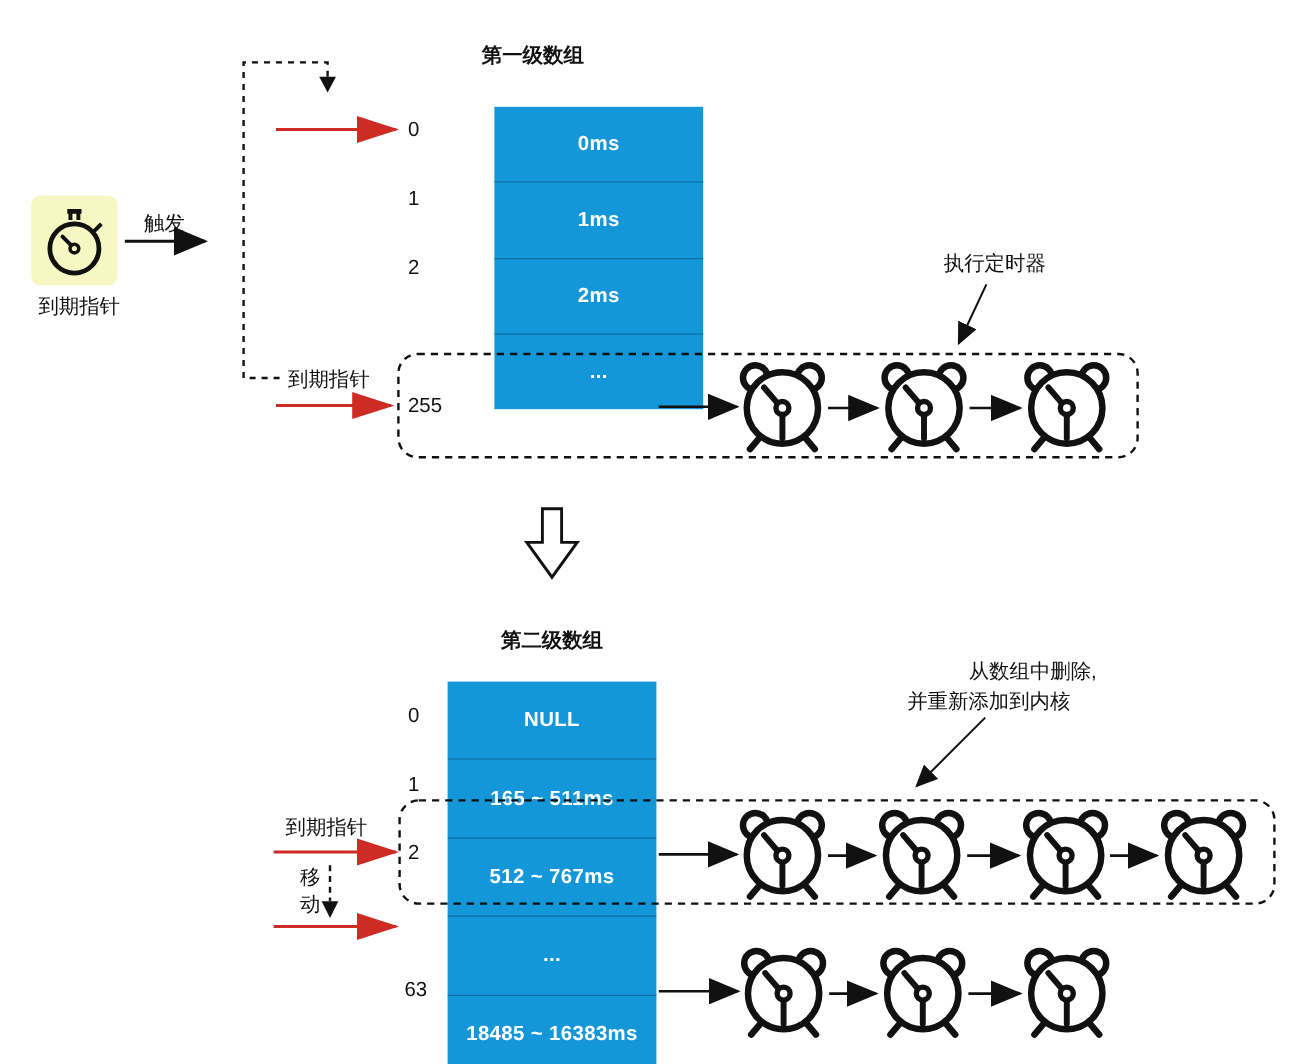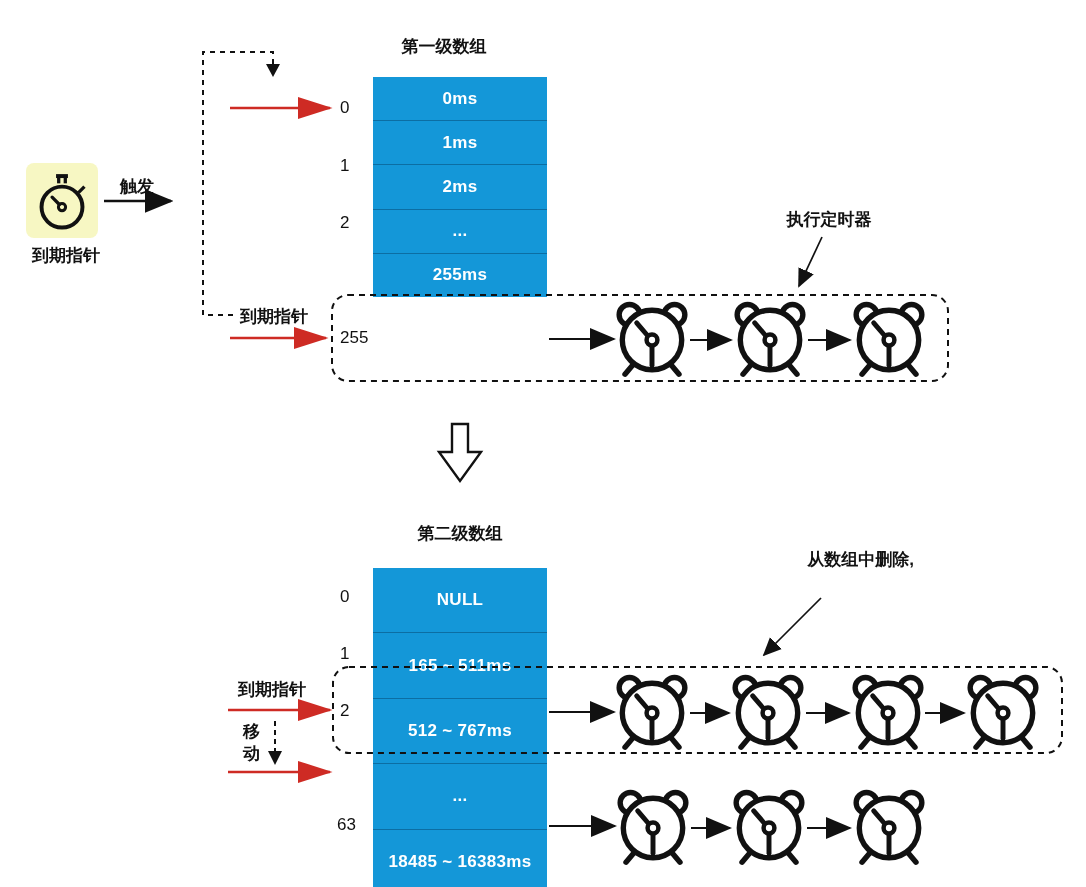--- a/index.html
+++ b/index.html
@@ -5,49 +5,48 @@
   html,body{margin:0;padding:0;background:#fff;}
   .stage{
     position:relative;width:1086px;height:887px;background:#ffffff;overflow:hidden;
     font-family:"Liberation Sans","DejaVu Sans",sans-serif;color:#111;
   }
   .gfx{position:absolute;left:0;top:0;z-index:2;pointer-events:none;}
   .array{
     position:absolute;left:373px;width:174px;display:flex;flex-direction:column;
     background:#1497D8;z-index:1;
   }
-  #array1{top:77px;height:220px;}
+  #array1{top:89px;height:252px;margin-left:39px;}
   #array2{top:568px;height:326px;}
   .cell{
     flex:1;display:flex;align-items:center;justify-content:center;
     color:#fff;font-size:17px;font-weight:600;letter-spacing:.3px;
     border-top:1px solid rgba(0,45,75,.38);
   }
   .cell:first-child{border-top:none;}
-  .lbl{position:absolute;z-index:3;font-size:17px;font-weight:700;text-align:center;line-height:1.25;white-space:nowrap;}
+  .lbl{position:absolute;z-index:3;font-size:17px;font-weight:400;text-align:center;line-height:1.25;white-space:nowrap;}
   .idx{position:absolute;z-index:3;font-size:17px;font-weight:500;transform:translateY(-50%);}
   .two-line{white-space:normal;line-height:25px;}
-  .move{white-space:normal;width:24px;line-height:22px;text-align:left;}
+  .move{white-space:normal;width:24px;line-height:22px;text-align:right;}
   .stopwatch-box{
     position:absolute;left:26px;top:163px;width:72px;height:75px;
     background:#F7F7C3;border-radius:8px;z-index:1;
     display:flex;align-items:center;justify-content:center;
   }
 </style>
 </head>
 <body>
 
 <div class="stage">
 
   <div class="array" id="array1">
     <div class="cell">0ms</div>
     <div class="cell">1ms</div>
     <div class="cell">2ms</div>
     <div class="cell">...</div>
-    <div class="cell">255ms</div>
   </div>
 
   <div class="array" id="array2">
     <div class="cell">NULL</div>
     <div class="cell">165 ~ 511ms</div>
     <div class="cell">512 ~ 767ms</div>
     <div class="cell">...</div>
     <div class="cell">18485 ~ 16383ms</div>
   </div>
 
@@ -168,20 +167,21 @@
 
   <div class="lbl" style="left:11px;top:245px;width:110px;">到期指针</div>
   <div class="lbl" style="left:97px;top:176px;width:80px;">触发</div>
   <div class="lbl" style="left:224px;top:306px;width:100px;">到期指针</div>
   <div class="lbl" style="left:744px;top:209px;width:170px;">执行定时器</div>
 
   <div class="lbl" style="left:222px;top:679px;width:100px;">到期指针</div>
   <div class="lbl move" style="left:243px;top:721px;">移动</div>
   <div class="lbl two-line" style="left:734px;top:547px;width:180px;">
     <span style="display:block;text-align:right;">从数组中删除,</span>
+    <span style="display:block;">并重新添加到内核</span>
   </div>
 
   <span class="idx" style="left:340px;top:108px;">0</span>
   <span class="idx" style="left:340px;top:166px;">1</span>
   <span class="idx" style="left:340px;top:223px;">2</span>
   <span class="idx" style="left:340px;top:338px;">255</span>
 
   <span class="idx" style="left:340px;top:597px;">0</span>
   <span class="idx" style="left:340px;top:654px;">1</span>
   <span class="idx" style="left:340px;top:711px;">2</span>

